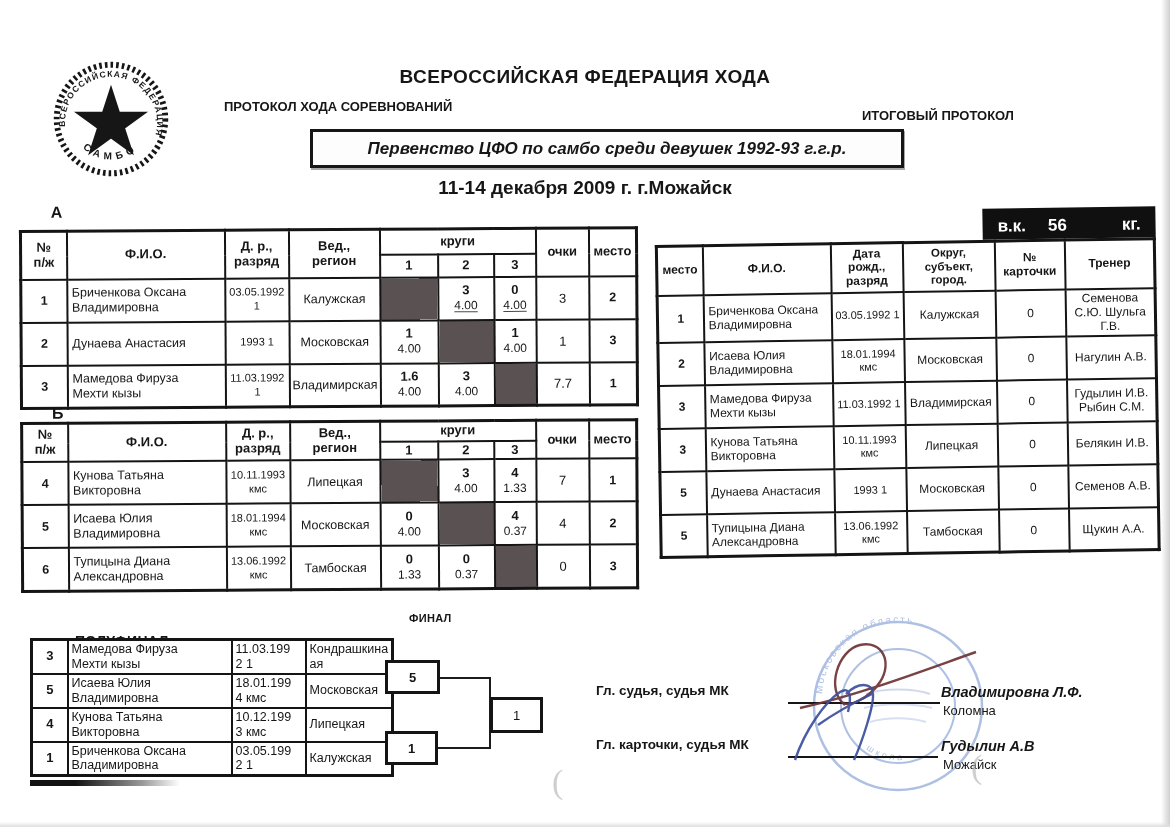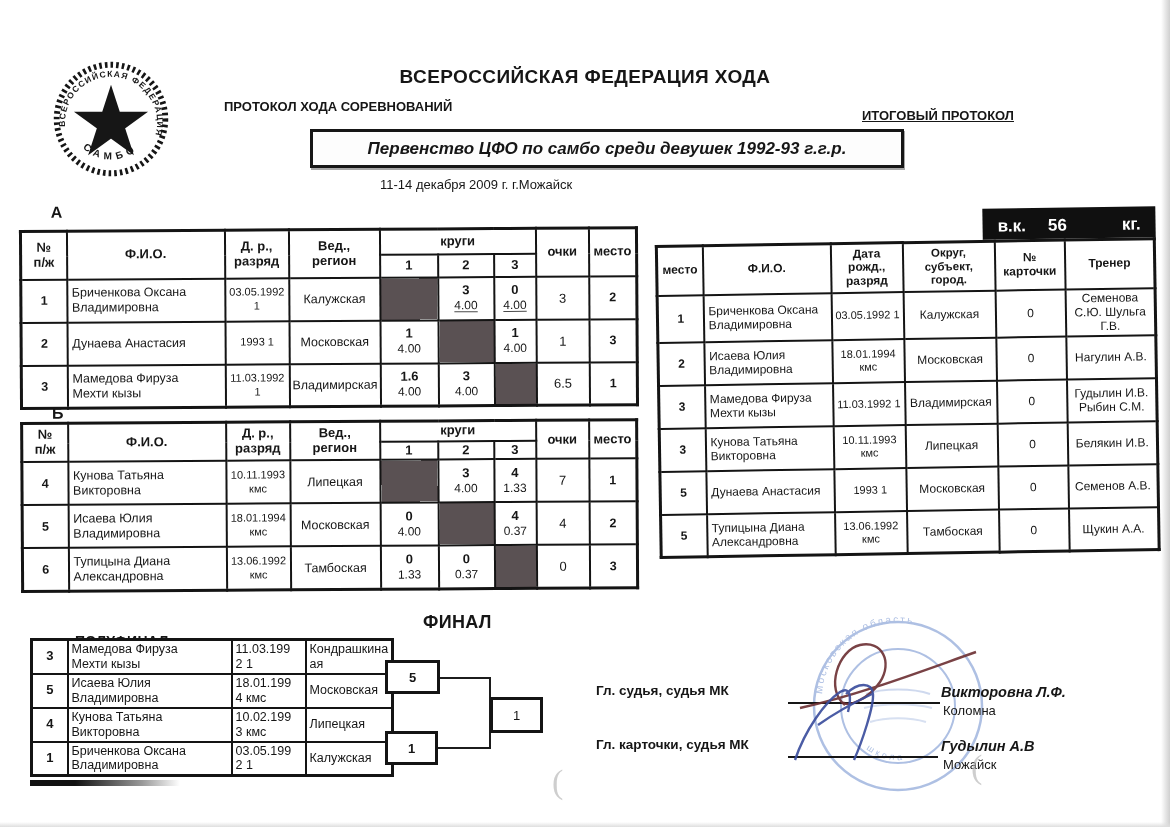--- a/index.html
+++ b/index.html
@@ -13,28 +13,28 @@
   .pre { white-space:pre-line; }
   .b { font-weight:bold; }
 
   
   #edge-right { right:0; top:0; width:9px; height:100%; background:linear-gradient(to right, rgba(0,0,0,0), #cfcfcf); }
   #edge-bottom { left:0; bottom:0; width:100%; height:5px; background:linear-gradient(to bottom, rgba(0,0,0,0), #dedede); }
 
   
   #org-title { left:200px; top:66px; width:770px; text-align:center; font-size:19px; font-weight:bold; letter-spacing:.4px; }
   #protocol-left { left:224px; top:99px; font-size:13px; font-weight:bold; }
-  #protocol-right { left:862px; top:108px; font-size:13px; font-weight:bold;text-decoration:underline; }
+  #protocol-right { left:862px; top:108px; font-size:13px; font-weight:bold; }
   #event-title-box {
     left:310px; top:129px; width:594px; height:39px;
     border:3px solid #161616; box-shadow:1px 2px 0 rgba(60,60,60,.45);
     display:flex; align-items:center; justify-content:center;
     font-size:17px; font-weight:bold; font-style:italic; background:#fdfdfd;
   }
-  #date-location { left:380px; top:177px; width:410px; text-align:left; font-size:13px; }
+  #date-location { left:380px; top:177px; width:410px; text-align:center; font-size:19px;font-weight:bold; }
 
   
   #weight-box {
     left:330px; top:3px; width:173px; height:35px; background:#101010; color:#fff;
     display:flex; align-items:center; padding:0 15px; font-size:17px; font-weight:bold;
   }
   #weight-box .wv { margin-left:22px; }
   #weight-box .wu { margin-left:auto; }
 
   
@@ -69,21 +69,21 @@
   #right-wrap { left:655px; top:207px; width:512px; height:350px; transform:rotate(-0.9deg); }
   #results-table { position:absolute; left:2px; top:34px; }
   .results th { font-size:12px; line-height:1.15; text-align:center; }
   .results .okr { font-size:11.5px; }
   .results td { font-size:12px; text-align:center; line-height:1.2; }
   .results tr.d td { height:43px; }
   .results tr.h th { height:49px; }
 
   
   #semifinal-label { left:75px; top:605px; font-size:14px; font-weight:bold; letter-spacing:.3px;margin-top:28px; }
-  #final-label { left:423px; top:612px; font-size:18px; font-weight:bold; letter-spacing:.3px; }
+  #final-label { left:409px; top:612px; font-size:11px; font-weight:bold; letter-spacing:.3px; }
   #sf-table { position:absolute; left:30px; top:638px; }
   .sf td { font-size:12.5px; line-height:1.15; padding:1px 3px; height:34px; }
   .sf .num { text-align:center; font-weight:bold; font-size:13px; }
   #sf-smudge { left:30px; top:780px; width:150px; height:6px;
     background:linear-gradient(to right, #111 30%, #9a9a9a 75%, rgba(0,0,0,0)); }
 
   .bk-box { position:absolute; border:3px solid #141414; background:#fff; display:flex;
     align-items:center; justify-content:center; font-size:13px; font-weight:bold; z-index:2; }
   #bk-box-sf1 { left:385px; top:660px; width:55px; height:34px; }
   #bk-box-final { left:490px; top:697px; width:53px; height:36px; font-weight:normal; }
@@ -218,21 +218,21 @@
       <td>Владимирская</td>
       <td>
             <div class="score">1.6</div>
             <div class="sub">4.00</div>
           </td>
       <td>
             <div class="score">3</div>
             <div class="sub">4.00</div>
           </td>
       <td class="self"></td>
-      <td class="pts">6.5</td>
+      <td class="pts">7.7</td>
       <td class="b">1</td>
     </tr>
   </tbody>
     </table>
 
   <div class="grp-label" id="label-b">Б</div>
 
   <table class="proto" id="table-b">
     <colgroup>
         <col style="width:46px">
@@ -439,21 +439,21 @@
     <td class="pre">Исаева Юлия
 Владимировна</td>
     <td class="pre">18.01.199
 4 кмс</td>
     <td class="pre">Московская</td>
   </tr>
   <tr>
     <td class="num">4</td>
     <td class="pre">Кунова Татьяна
 Викторовна</td>
-    <td class="pre">10.02.199
+    <td class="pre">10.12.199
 3 кмс</td>
     <td class="pre">Липецкая</td>
   </tr>
   <tr>
     <td class="num">1</td>
     <td class="pre">Бриченкова Оксана
 Владимировна</td>
     <td class="pre">03.05.199
 2 1</td>
     <td class="pre">Калужская</td>
@@ -484,21 +484,21 @@
   </text>
   <path d="M 58 78 C 75 72, 105 72, 122 78" fill="none" stroke="#5f82c8" stroke-width="2" opacity=".6"></path>
   <path d="M 56 92 C 76 87, 104 87, 124 92" fill="none" stroke="#5f82c8" stroke-width="2" opacity=".5"></path>
   <path d="M 62 106 C 78 101, 102 101, 118 106" fill="none" stroke="#5f82c8" stroke-width="2" opacity=".5"></path>
 </svg>
 
 <div class="sig-role" id="judge-role">Гл. судья, судья МК</div>
 <div class="sig-role" id="secretary-role">Гл. карточки, судья МК</div>
 <div class="sig-line" id="judge-line"></div>
 <div class="sig-line" id="secretary-line"></div>
-<div class="sig-name" id="judge-name">Викторовна Л.Ф.</div>
+<div class="sig-name" id="judge-name">Владимировна Л.Ф.</div>
 <div class="sig-city" id="judge-city">Коломна</div>
 <div class="sig-name" id="secretary-name">Гудылин А.В</div>
 <div class="sig-city" id="secretary-city">Можайск</div>
 
 <svg class="abs" id="sig-svg" width="320" height="160" viewBox="0 0 320 160">
   <g stroke="#6e3236" stroke-width="2.4" fill="none" opacity=".92">
     <path d="M 75 80 C 55 65, 68 25, 90 20 C 112 15, 123 37, 110 57 C 98 75, 76 83, 73 77"></path>
     <path d="M 30 83 C 90 70, 160 43, 206 27"></path>
   </g>
   <g stroke="#3c4f9e" stroke-width="2.4" fill="none" opacity=".92">

